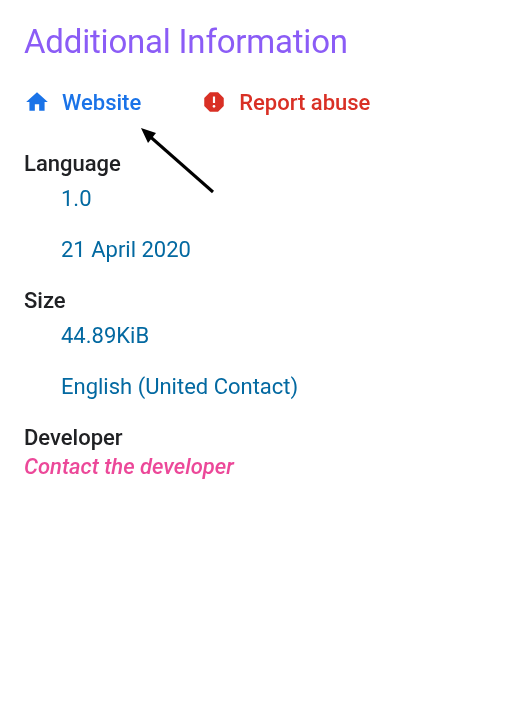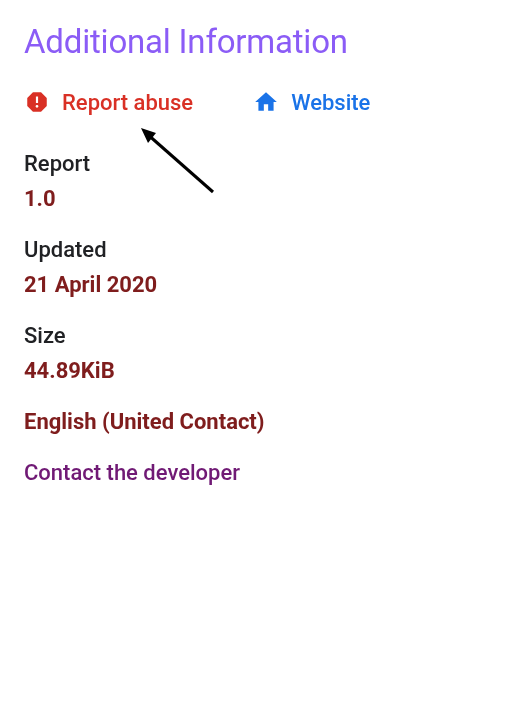--- a/index.html
+++ b/index.html
@@ -40,31 +40,33 @@
       margin-bottom: 26px;
     }
     .section-label {
       font-size: 22px;
       font-weight: 500;
       color: #202124;
       margin-bottom: 10px;
     }
     .section-value {
       font-size: 22px;
-      font-weight: 700;
-      color: #7f1d1d;
+      font-weight: 400;
+      color: #0369a1;
+      margin-left: 37px;
     }
     .dev-section .section-label {
       margin-bottom: 4px;
     }
     .contact-link {
       font-size: 22px;
       font-weight: 500;
-      color: #701a75;
+      color: #ec4899;
       cursor: pointer;
+      font-style: italic;
     }
     .icon-svg {
       display: block;
     }
     .arrow {
       position: absolute;
       pointer-events: none;
     }
     .arrow1 {
       left: 138px;
@@ -74,58 +76,58 @@
       left: 318px;
       top: 605px;
     }
   </style>
 </head>
 <body>
 
 <h1 class="title">Additional Information</h1>
 
 <div class="links-row">
+  <a class="link-item link-website">
+    <span>
+      <svg class="icon-svg" width="26" height="26" viewBox="0 0 24 24" fill="#1a73e8">
+        <path d="M10 20v-6h4v6h5v-8h3L12 3 2 12h3v8z"></path>
+      </svg>
+    </span>
+    <span class="link-text">Website</span>
+  </a>
   <a class="link-item link-report">
     <span>
       <svg class="icon-svg" width="26" height="26" viewBox="0 0 24 24" fill="#d93025">
         <path d="M15.73 3H8.27L3 8.27v7.46L8.27 21h7.46L21 15.73V8.27L15.73 3zM12 17.3c-.72 0-1.3-.58-1.3-1.3s.58-1.3 1.3-1.3 1.3.58 1.3 1.3-.58 1.3-1.3 1.3zm1-4.3h-2V7h2v6z"></path>
       </svg>
     </span>
     <span class="link-text">Report abuse</span>
   </a>
-  <a class="link-item link-website">
-    <span>
-      <svg class="icon-svg" width="26" height="26" viewBox="0 0 24 24" fill="#1a73e8">
-        <path d="M10 20v-6h4v6h5v-8h3L12 3 2 12h3v8z"></path>
-      </svg>
-    </span>
-    <span class="link-text">Website</span>
-  </a>
 </div>
 
 <div class="section">
-  <div class="section-label">Report</div>
+  <div class="section-label">Language</div>
   <div class="section-value">1.0</div>
 </div>
 
 <div class="section">
-  <div class="section-label">Updated</div>
   <div class="section-value">21 April 2020</div>
 </div>
 
 <div class="section">
   <div class="section-label">Size</div>
   <div class="section-value">44.89KiB</div>
 </div>
 
 <div class="section">
   <div class="section-value">English (United Contact)</div>
 </div>
 
 <div class="section dev-section">
+  <div class="section-label">Developer</div>
   <a class="contact-link">Contact the developer</a>
 </div>
 
 <svg class="arrow arrow1" width="80" height="72" viewBox="0 0 80 72">
   <line x1="75" y1="67" x2="8" y2="8" stroke="#000" stroke-width="3"></line>
   <polygon points="3,3 18,8 10,18" fill="#000"></polygon>
 </svg>
 
 <svg class="arrow arrow2" width="130" height="90" viewBox="0 0 130 90">
   <line x1="125" y1="5" x2="10" y2="80" stroke="#000" stroke-width="3"></line>

